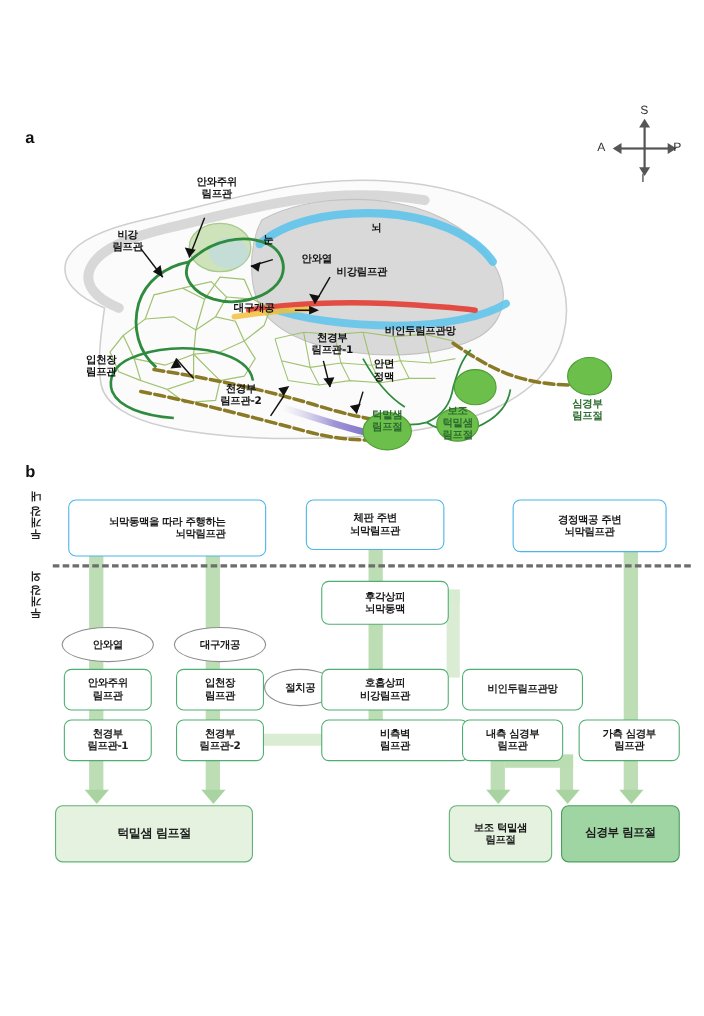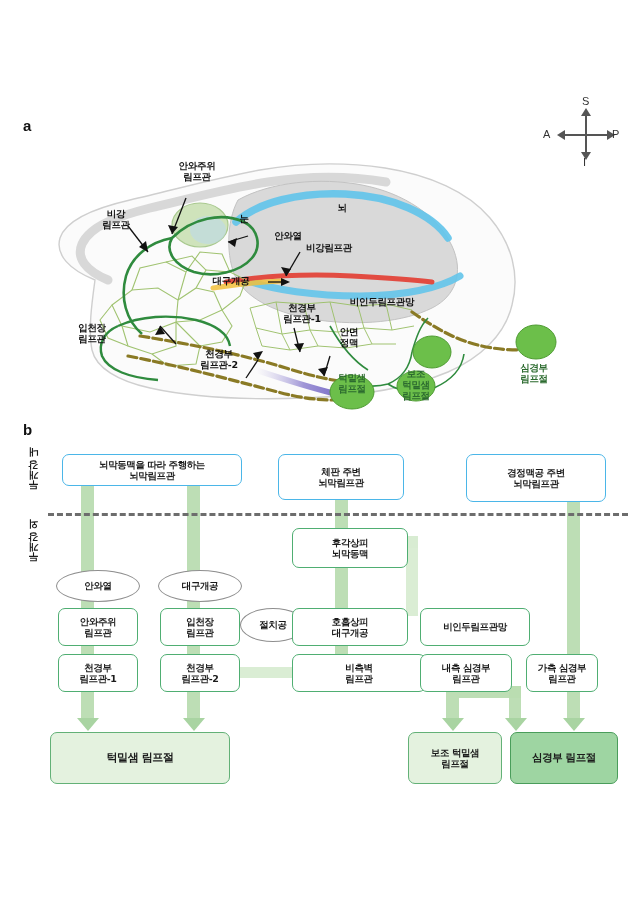--- a/index.html
+++ b/index.html
@@ -280,51 +280,51 @@
 
     <div class="ribbon" style="left:459px;top:246px;width:62px;height:12px;"></div>
     <div class="ribbon" style="left:509px;top:246px;width:12px;height:34px;"></div>
     <div class="arrowhead ah-down" style="left:504.5px;top:278px;"></div>
 
     <div class="ribbon" style="left:567px;top:236px;width:13px;height:44px;"></div>
     <div class="arrowhead ah-down" style="left:562.5px;top:278px;"></div>
 
     <div class="divider"></div>
 
-    <div class="node blue" style="left:62px;top:14px;width:180px;height:32px;">뇌막동맥을 따라 주행하는
+    <div class="node blue" style="left:62px;top:14px;width:180px;height:52px;text-align:right;">뇌막동맥을 따라 주행하는
 뇌막림프관</div>
     <div class="node blue" style="left:278px;top:14px;width:126px;height:46px;">체판 주변
 뇌막림프관</div>
     <div class="node blue" style="left:466px;top:14px;width:140px;height:48px;">경정맥공 주변
 뇌막림프관</div>
 
     <div class="node green" style="left:292px;top:88px;width:116px;height:40px;">후각상피
 뇌막동맥</div>
 
     <div class="ellipse" style="left:56px;top:130px;width:84px;height:32px;">안와열</div>
     <div class="ellipse" style="left:158px;top:130px;width:84px;height:32px;">대구개공</div>
     <div class="ellipse" style="left:240px;top:168px;width:66px;height:34px;">절치공</div>
 
     <div class="node green" style="left:58px;top:168px;width:80px;height:38px;">안와주위
 림프관</div>
     <div class="node green" style="left:160px;top:168px;width:80px;height:38px;">입천장
 림프관</div>
     <div class="node green" style="left:292px;top:168px;width:116px;height:38px;">호흡상피
-대구개공</div>
+비강림프관</div>
     <div class="node green" style="left:420px;top:168px;width:110px;height:38px;">비인두림프관망</div>
 
     <div class="node green" style="left:58px;top:214px;width:80px;height:38px;">천경부
 림프관-1</div>
     <div class="node green" style="left:160px;top:214px;width:80px;height:38px;">천경부
 림프관-2</div>
     <div class="node green" style="left:292px;top:214px;width:134px;height:38px;">비측벽
 림프관</div>
     <div class="node green" style="left:420px;top:214px;width:92px;height:38px;">내측 심경부
 림프관</div>
-    <div class="node green" style="left:526px;top:214px;width:72px;height:38px;">가측 심경부
+    <div class="node green" style="left:526px;top:214px;width:92px;height:38px;">가측 심경부
 림프관</div>
 
     <div class="node fill-light" style="left:50px;top:292px;width:180px;height:52px;font-size:11px;">턱밑샘 림프절</div>
     <div class="node fill-light" style="left:408px;top:292px;width:94px;height:52px;">보조 턱밑샘
 림프절</div>
     <div class="node fill-dark" style="left:510px;top:292px;width:108px;height:52px;font-size:10.5px;">심경부 림프절</div>
 
   </div>
 </div>
 

